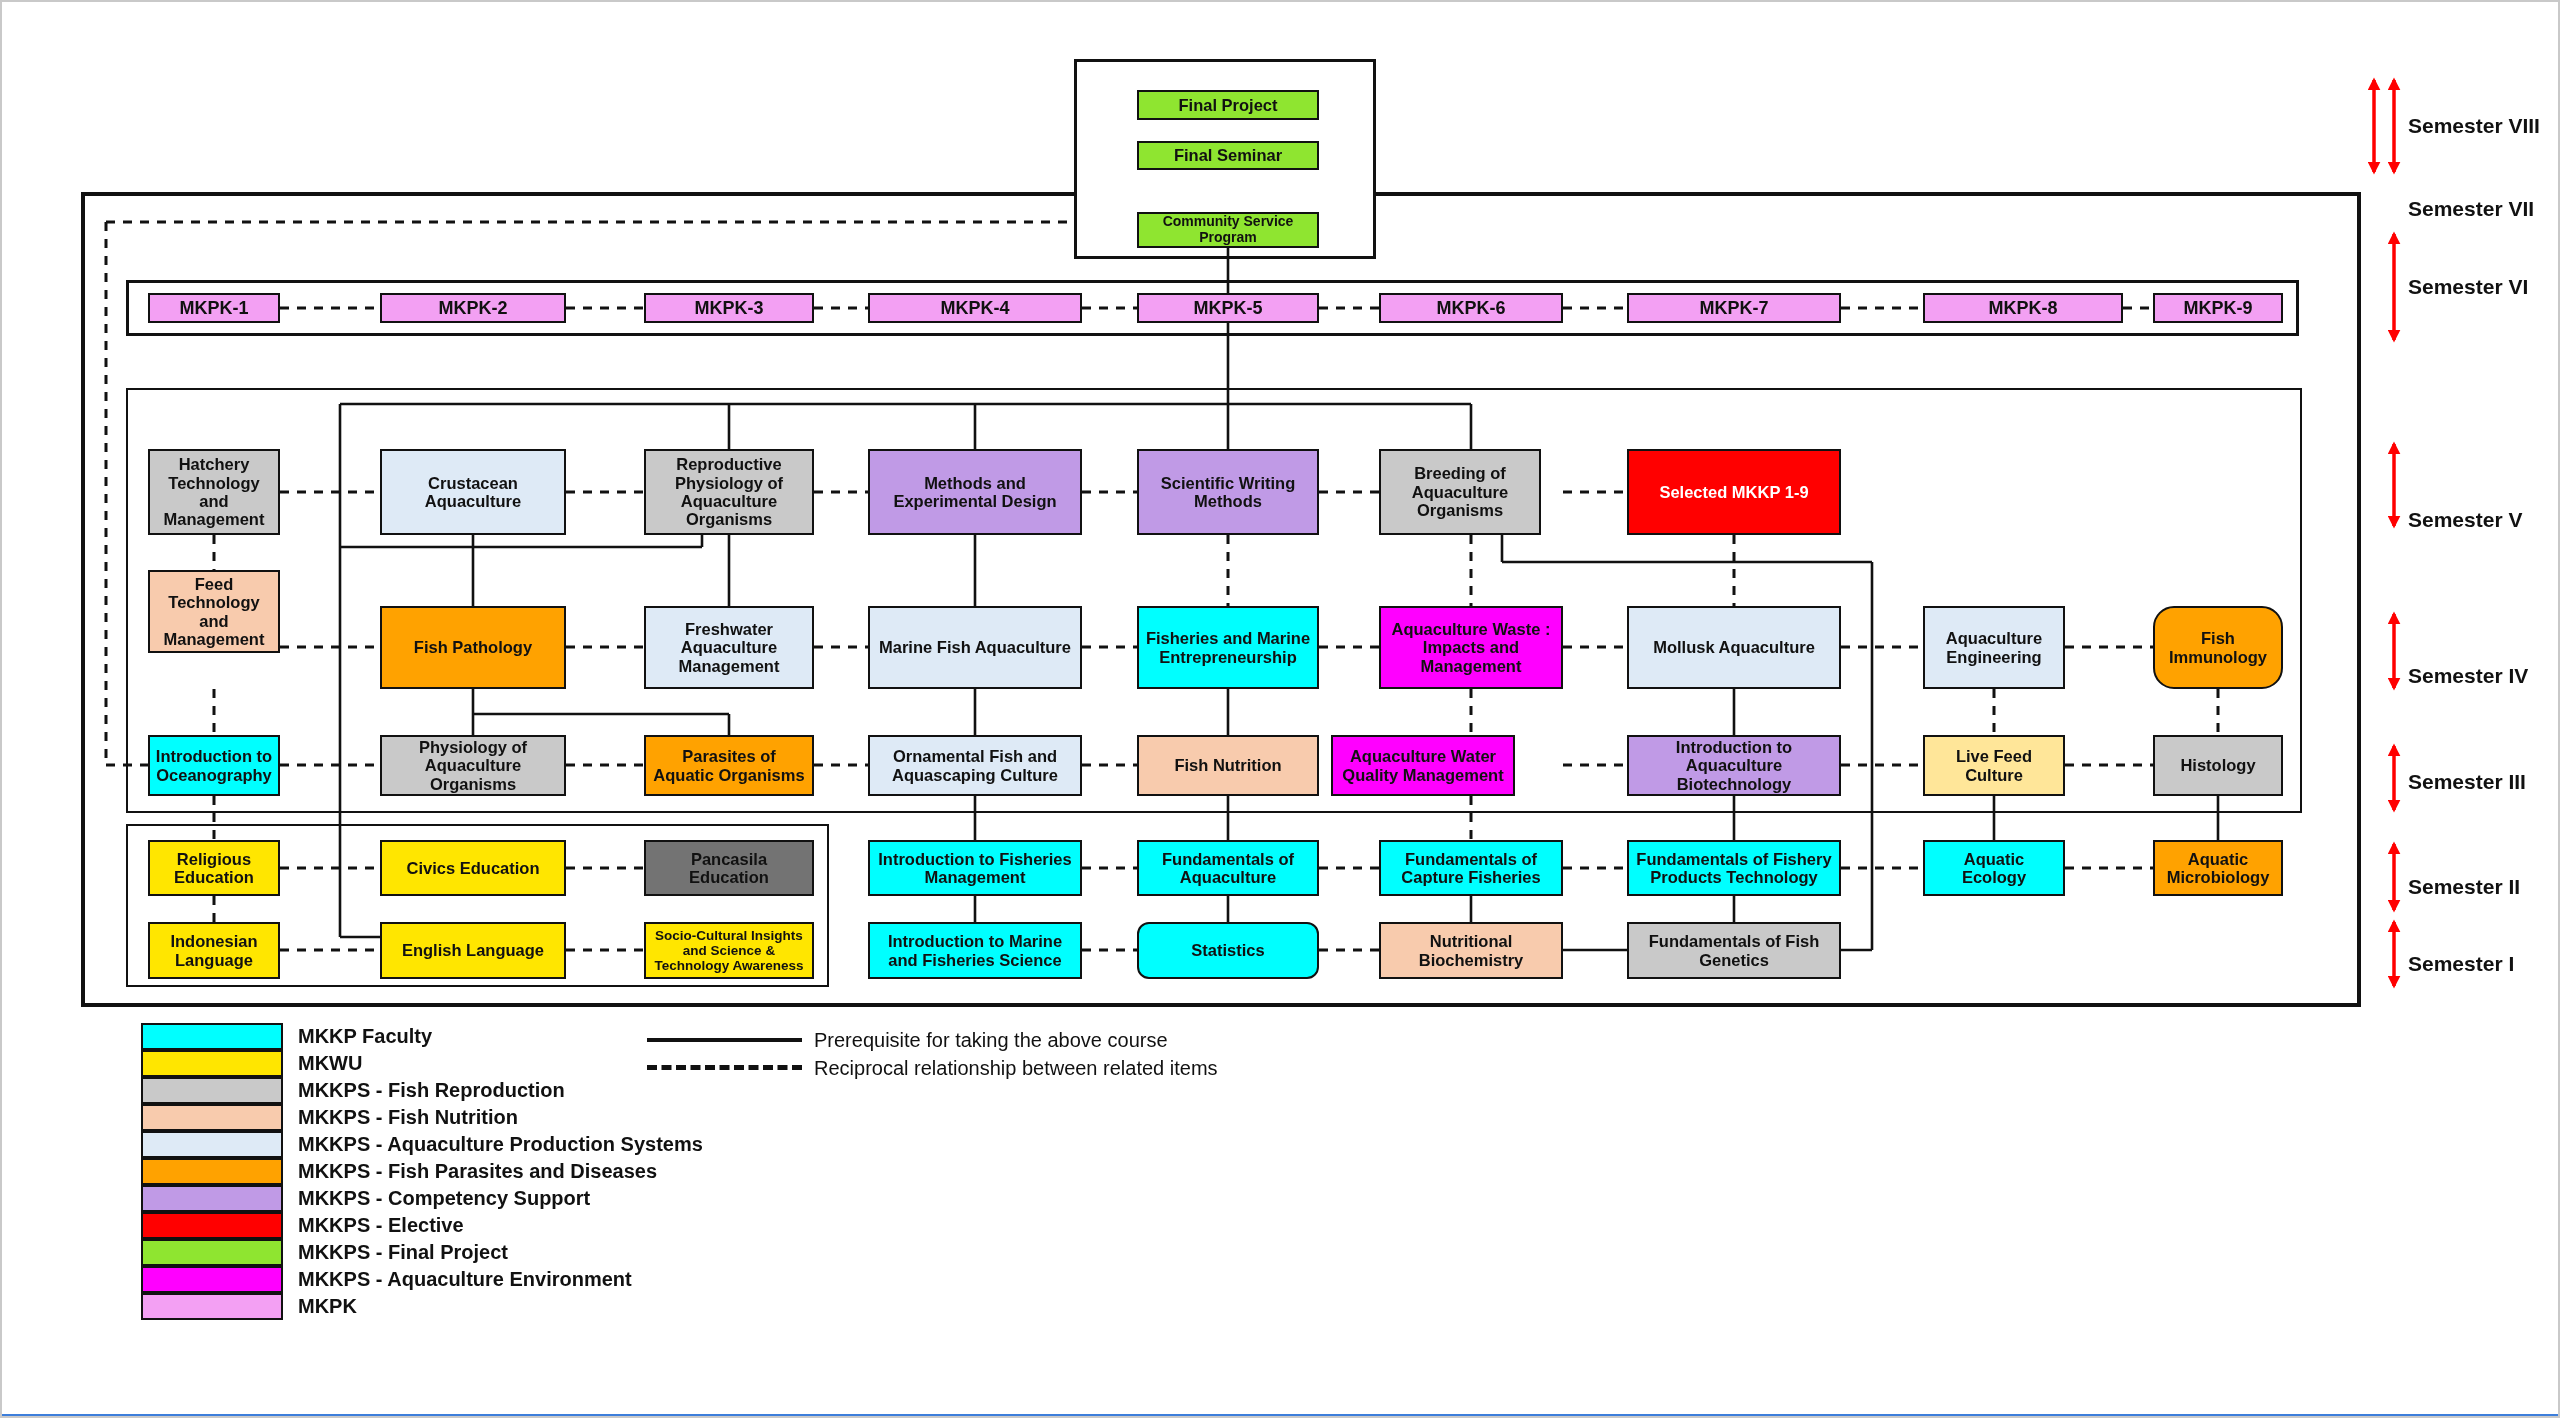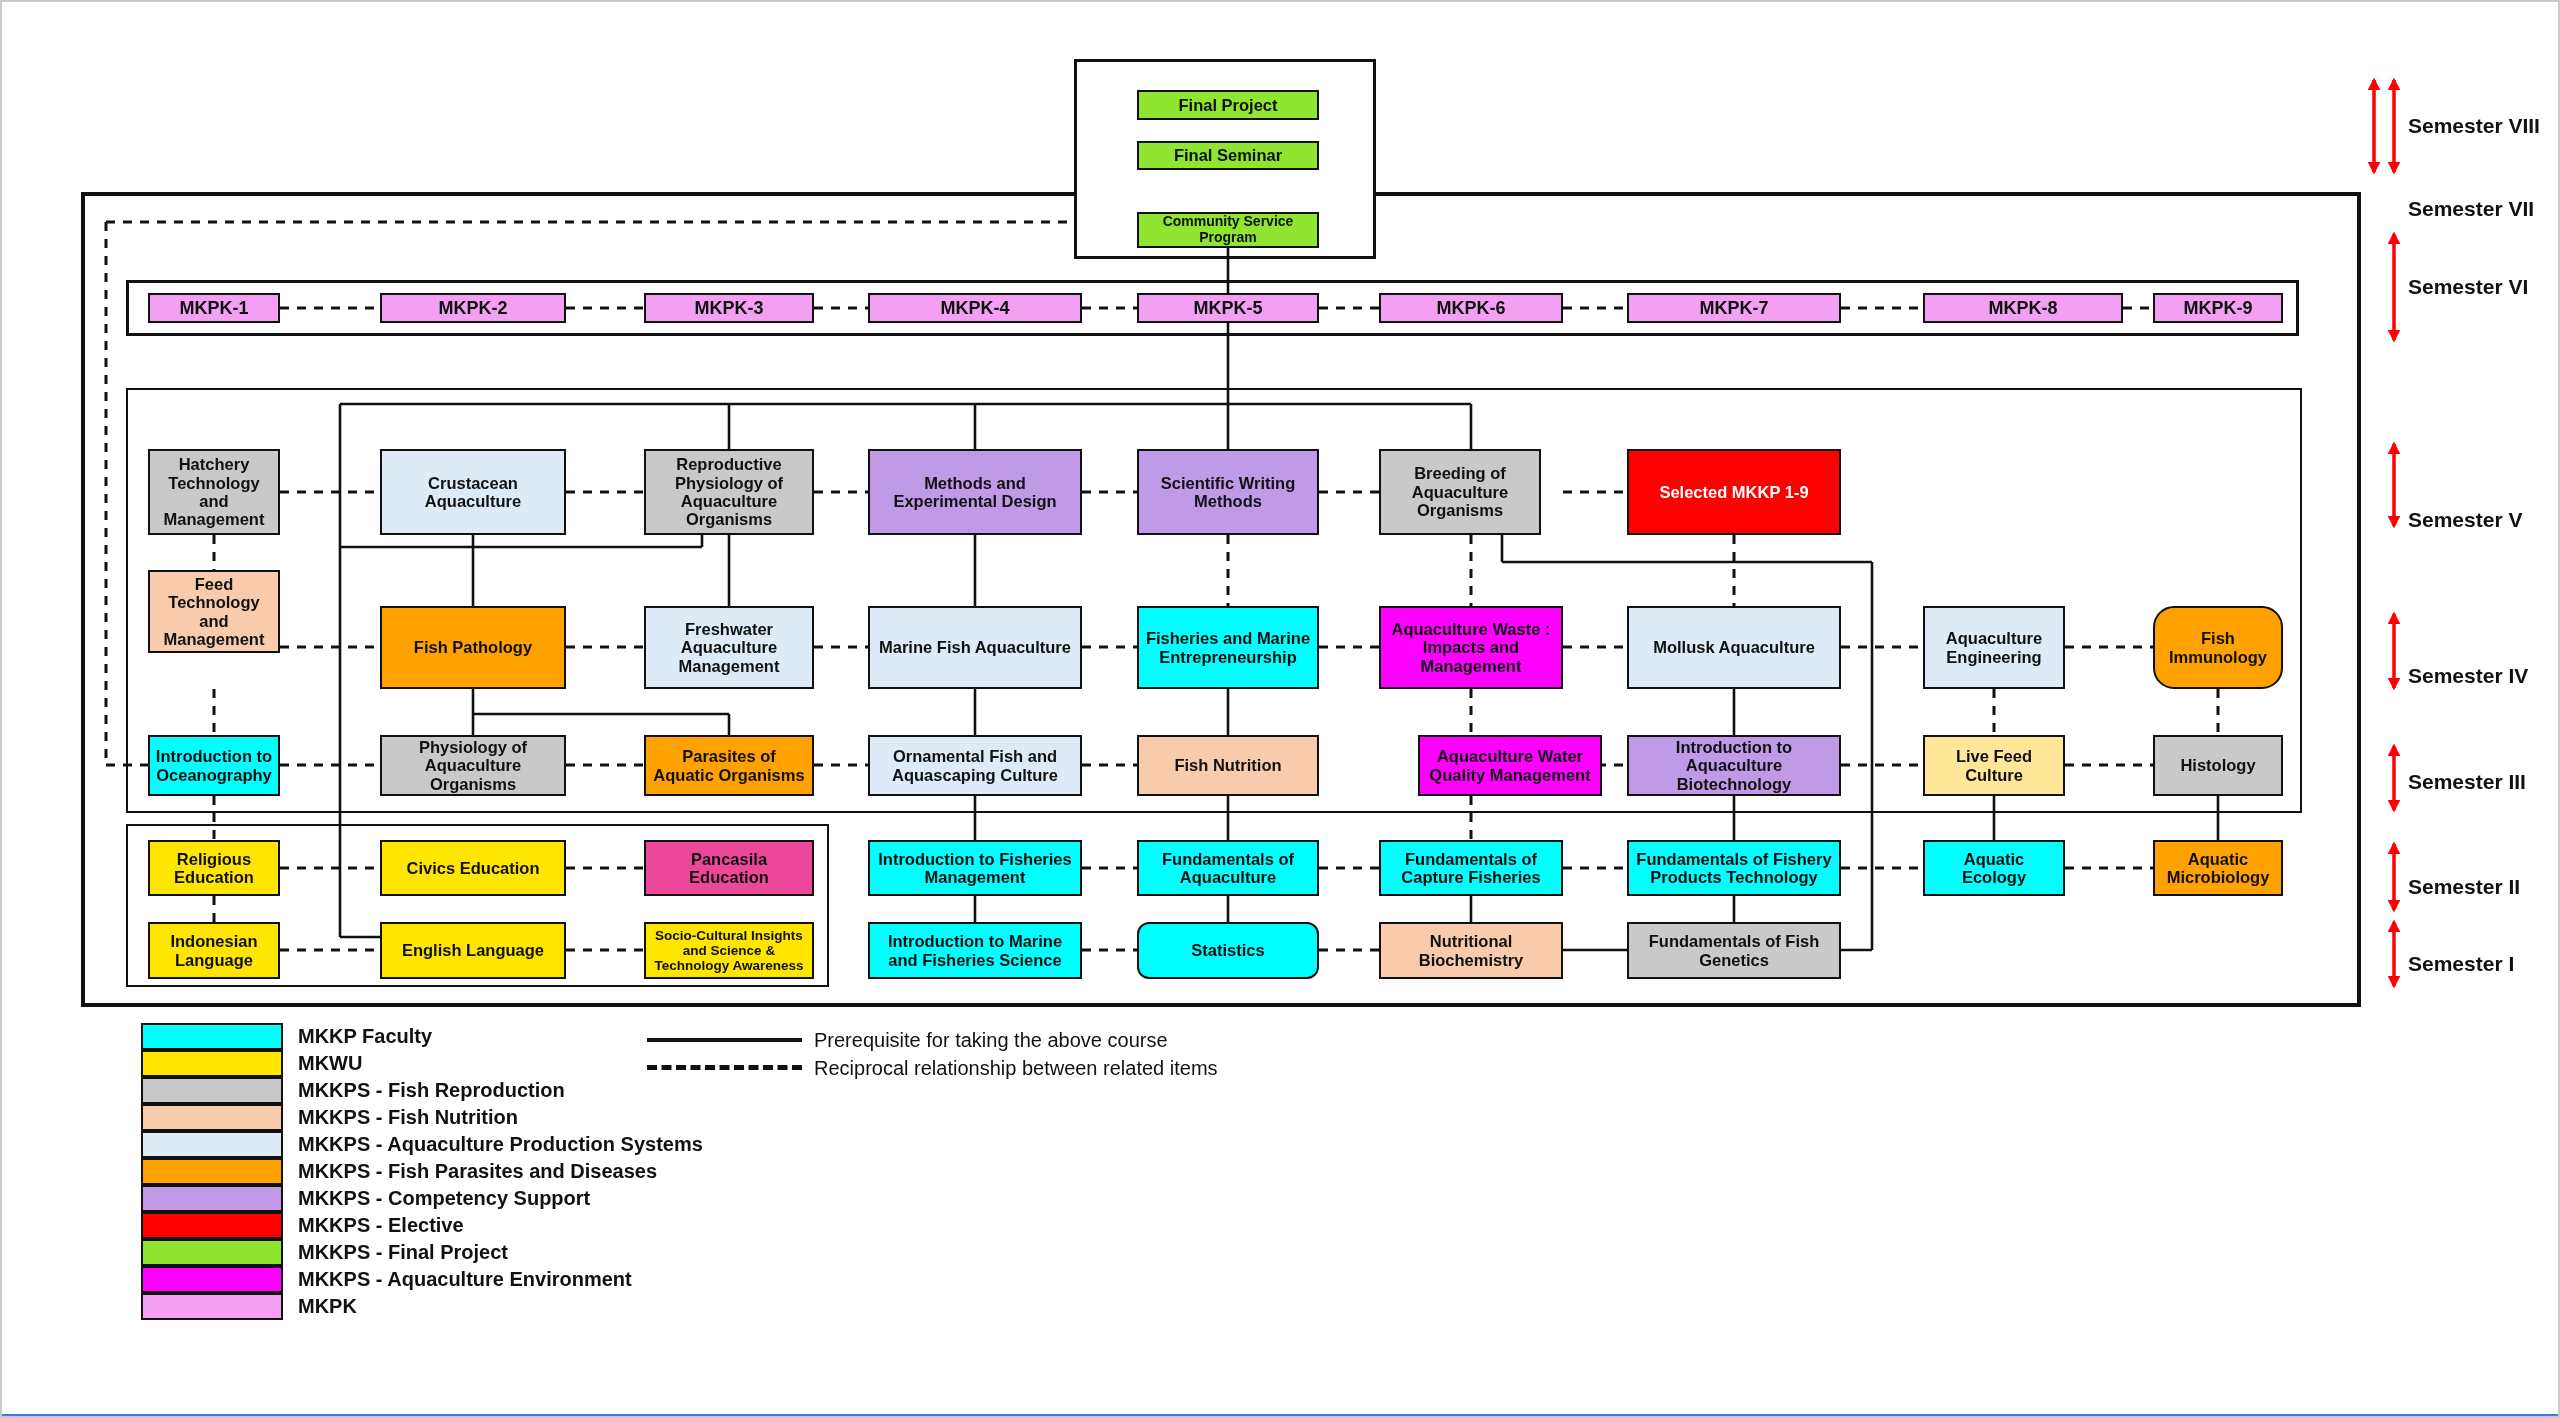--- a/index.html
+++ b/index.html
@@ -93,28 +93,28 @@
   <div class="box" style="left: 1377px; top: 604px; width: 184px; height: 83px; background-color: rgb(255, 0, 255);">Aquaculture Waste : Impacts and Management</div>
   <div class="box" style="left: 1625px; top: 604px; width: 214px; height: 83px; background-color: rgb(222, 234, 246);">Mollusk Aquaculture</div>
   <div class="box" style="left: 1921px; top: 604px; width: 142px; height: 83px; background-color: rgb(222, 234, 246);">Aquaculture Engineering</div>
   <div class="box" style="left: 2151px; top: 604px; width: 130px; height: 83px; background-color: rgb(255, 162, 0); border-radius: 21px;">Fish Immunology</div>
 
   <div class="box" style="left: 146px; top: 733px; width: 132px; height: 61px; background-color: rgb(0, 255, 255);">Introduction to Oceanography</div>
   <div class="box" style="left: 378px; top: 733px; width: 186px; height: 61px; background-color: rgb(201, 201, 201);">Physiology of Aquaculture Organisms</div>
   <div class="box" style="left: 642px; top: 733px; width: 170px; height: 61px; background-color: rgb(255, 162, 0);">Parasites of Aquatic Organisms</div>
   <div class="box" style="left: 866px; top: 733px; width: 214px; height: 61px; background-color: rgb(222, 234, 246);">Ornamental Fish and Aquascaping Culture</div>
   <div class="box" style="left: 1135px; top: 733px; width: 182px; height: 61px; background-color: rgb(248, 203, 173);">Fish Nutrition</div>
-  <div class="box" style="left: 1416px; top: 733px; width: 184px; height: 61px; background-color: rgb(255, 0, 255);">Aquaculture Water Quality Management</div>
+  <div class="box" style="left: 1329px; top: 733px; width: 184px; height: 61px; background-color: rgb(255, 0, 255);">Aquaculture Water Quality Management</div>
   <div class="box" style="left: 1625px; top: 733px; width: 214px; height: 61px; background-color: rgb(192, 154, 230);">Introduction to Aquaculture Biotechnology</div>
   <div class="box" style="left: 1921px; top: 733px; width: 142px; height: 61px; background-color: rgb(255, 230, 153);">Live Feed Culture</div>
   <div class="box" style="left: 2151px; top: 733px; width: 130px; height: 61px; background-color: rgb(201, 201, 201);">Histology</div>
 
   <div class="box" style="left: 146px; top: 838px; width: 132px; height: 56px; background-color: rgb(255, 230, 0);">Religious Education</div>
   <div class="box" style="left: 378px; top: 838px; width: 186px; height: 56px; background-color: rgb(255, 230, 0);">Civics Education</div>
-  <div class="box" style="left: 642px; top: 838px; width: 170px; height: 56px; background-color: #ec4899;">Pancasila Education</div>
+  <div class="box" style="left: 642px; top: 838px; width: 170px; height: 56px; background-color: #737373;">Pancasila Education</div>
   <div class="box" style="left: 866px; top: 838px; width: 214px; height: 56px; background-color: rgb(0, 255, 255);">Introduction to Fisheries Management</div>
   <div class="box" style="left: 1135px; top: 838px; width: 182px; height: 56px; background-color: rgb(0, 255, 255);">Fundamentals of Aquaculture</div>
   <div class="box" style="left: 1377px; top: 838px; width: 184px; height: 56px; background-color: rgb(0, 255, 255);">Fundamentals of Capture Fisheries</div>
   <div class="box" style="left: 1625px; top: 838px; width: 214px; height: 56px; background-color: rgb(0, 255, 255);">Fundamentals of Fishery Products Technology</div>
   <div class="box" style="left: 1921px; top: 838px; width: 142px; height: 56px; background-color: rgb(0, 255, 255);">Aquatic Ecology</div>
   <div class="box" style="left: 2151px; top: 838px; width: 130px; height: 56px; background-color: rgb(255, 162, 0);">Aquatic Microbiology</div>
 
   <div class="box" style="left: 146px; top: 920px; width: 132px; height: 57px; background-color: rgb(255, 230, 0);">Indonesian Language</div>
   <div class="box" style="left: 378px; top: 920px; width: 186px; height: 57px; background-color: rgb(255, 230, 0);">English Language</div>
   <div class="box fs13" style="left: 642px; top: 920px; width: 170px; height: 57px; background-color: rgb(255, 230, 0);">Socio-Cultural Insights and Science &amp; Technology Awareness</div>

